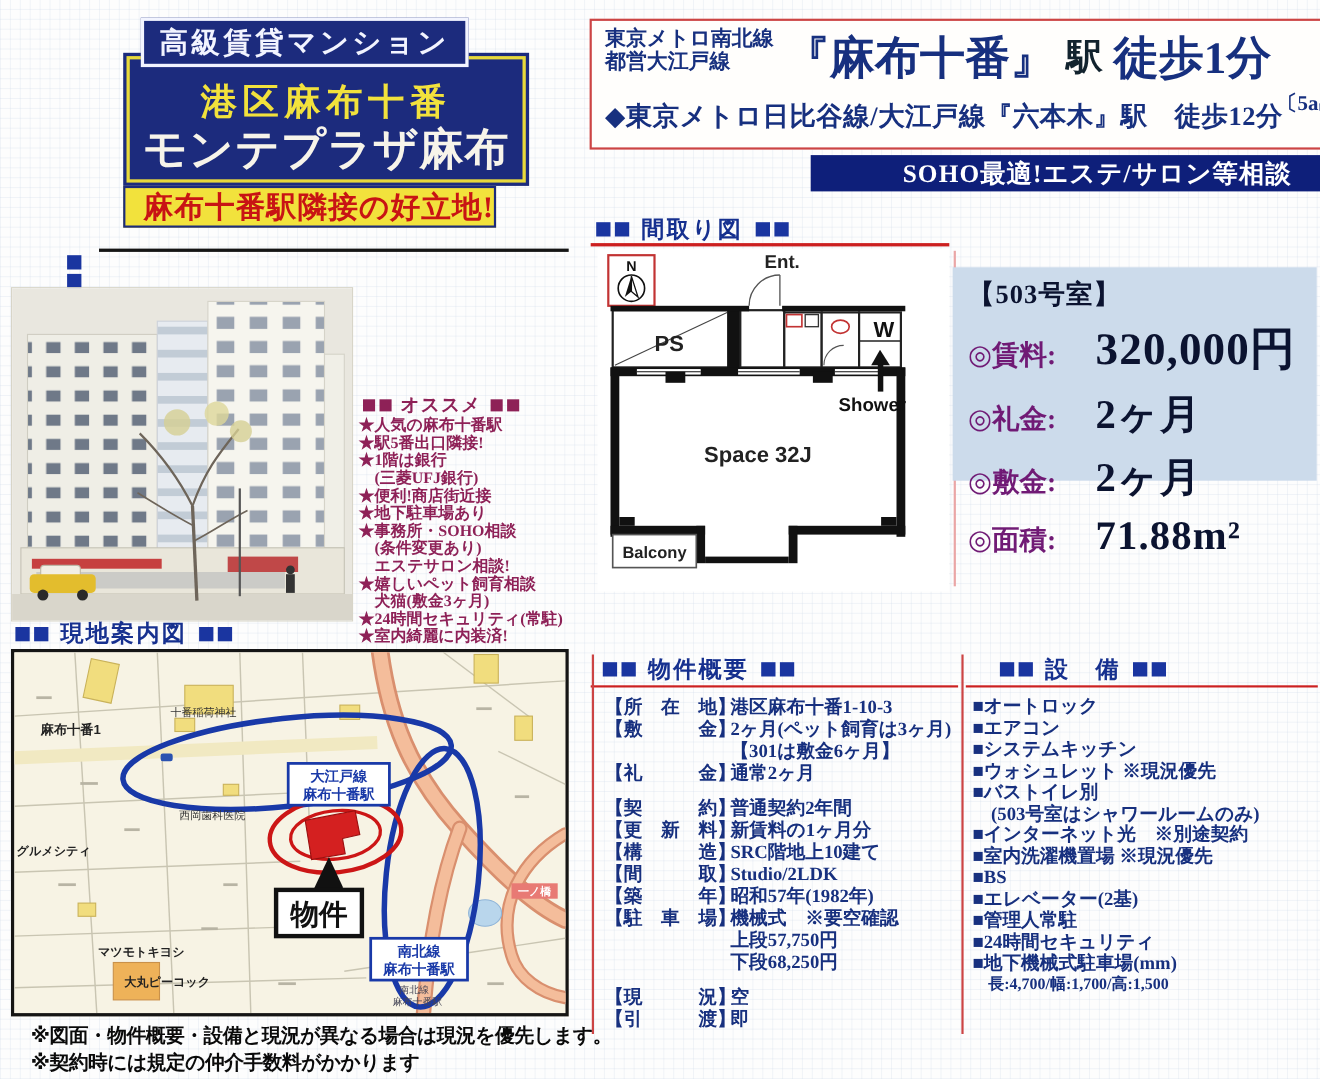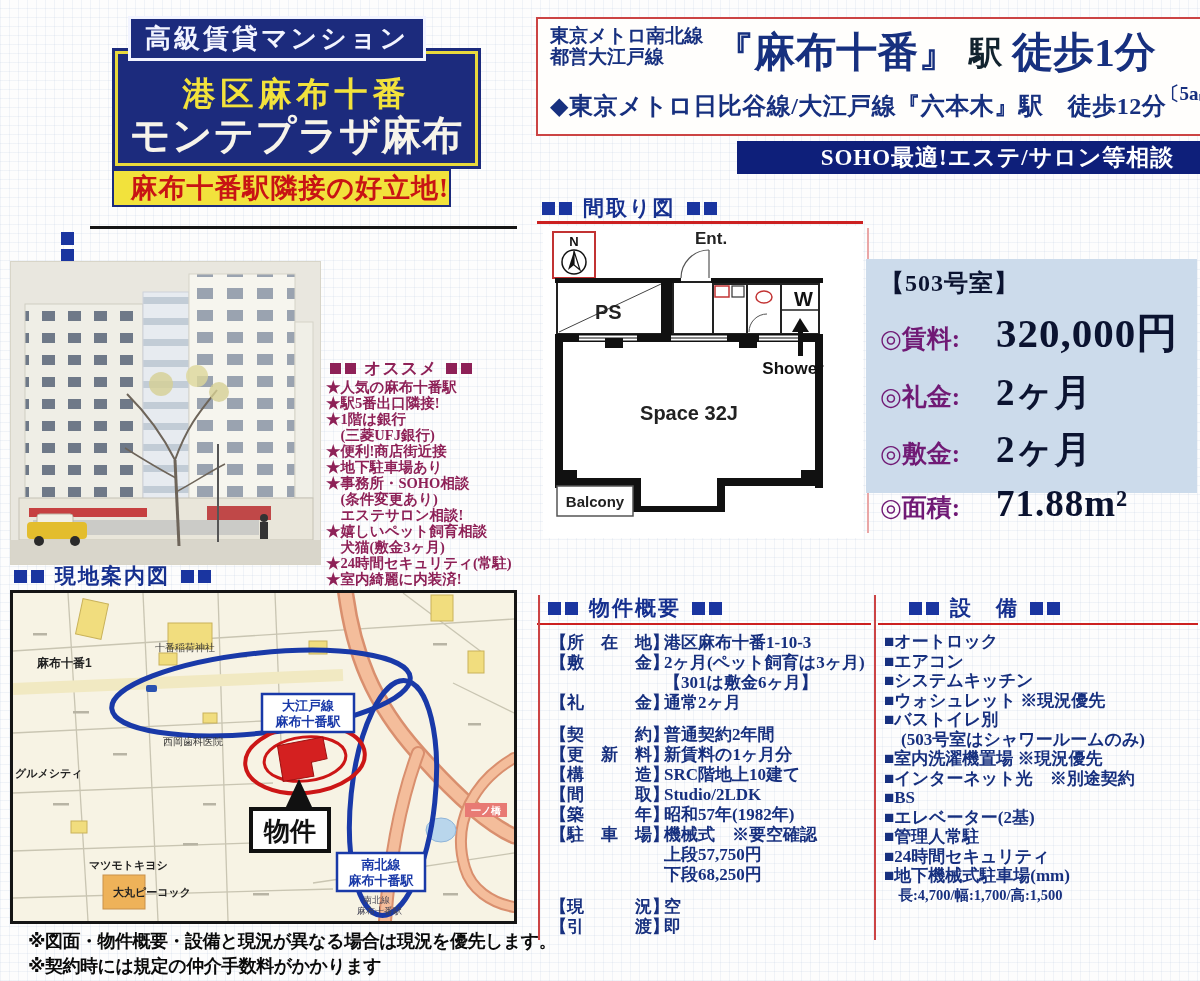--- a/index.html
+++ b/index.html
@@ -40,21 +40,21 @@
   .sec-t{font-size:21px;font-weight:bold;color:#16308f;margin:0 7px;letter-spacing:2px;white-space:nowrap;}
   .mar .sq{background:#8e2157;width:11px;height:11px;}
   .mar .sec-t{color:#8e2157;font-size:17px;margin:0 4px;letter-spacing:1px;}
   .hline{position:absolute;background:#cc2020;}
   .vline{position:absolute;background:#cc4444;}
   .vline-pink{position:absolute;background:#eaa6a6;}
   .topline{position:absolute;left:90px;top:226px;width:427px;height:3px;background:#151515;}
   
   .reco{position:absolute;left:326px;top:379px;width:196px;color:#8e2157;font-weight:bold;font-size:14.5px;line-height:16px;white-space:nowrap;}
   
-  .pricebox{position:absolute;left:866px;top:259px;width:331px;height:234px;background:#ccdbeb;box-sizing:border-box;padding:8px 0 0 14px;}
+  .pricebox{position:absolute;left:866px;top:243px;width:331px;height:194px;background:#ccdbeb;box-sizing:border-box;padding:8px 0 0 14px;}
   .room-no{font-size:24px;font-weight:bold;color:#0b1330;letter-spacing:1px;}
   .pr-row{display:flex;align-items:baseline;margin-top:7px;}
   .pr-l{font-size:25px;font-weight:bold;color:#701a75;width:116px;flex:none;}
   .pr-v{font-size:37px;font-weight:bold;color:#0b1330;letter-spacing:1px;white-space:nowrap;}
   .pr-row.first .pr-v{font-size:41px;}
   
   .ovlist{position:absolute;left:550px;top:633px;width:322px;}
   .ov-row{display:flex;line-height:20px;}
   .ov-l{width:114px;flex:none;font-size:17px;font-weight:bold;color:#17307f;white-space:nowrap;}
   .ov-v{font-size:17px;font-weight:bold;color:#17307f;white-space:nowrap;}
@@ -466,22 +466,22 @@
   </div>
   <div class="hline" style="left:878px;top:623px;width:320px;height:2px;"></div>
 
   <div class="fclist">
     <div class="fc-row">■オートロック</div>
     <div class="fc-row">■エアコン</div>
     <div class="fc-row">■システムキッチン</div>
     <div class="fc-row">■ウォシュレット ※現況優先</div>
     <div class="fc-row">■バストイレ別</div>
     <div class="fc-row">　(503号室はシャワールームのみ)</div>
+    <div class="fc-row">■インターネット光　※別途契約</div>
     <div class="fc-row">■室内洗濯機置場 ※現況優先</div>
-    <div class="fc-row">■インターネット光　※別途契約</div>
     <div class="fc-row">■BS</div>
     <div class="fc-row">■エレベーター(2基)</div>
     <div class="fc-row">■管理人常駐</div>
     <div class="fc-row">■24時間セキュリティ</div>
     <div class="fc-row">■地下機械式駐車場(mm)</div>
     <div class="fc-row fc-sm">　長:4,700/幅:1,700/高:1,500</div>
   </div>
 
   <div class="notes">
     <div>※図面・物件概要・設備と現況が異なる場合は現況を優先します。</div>

